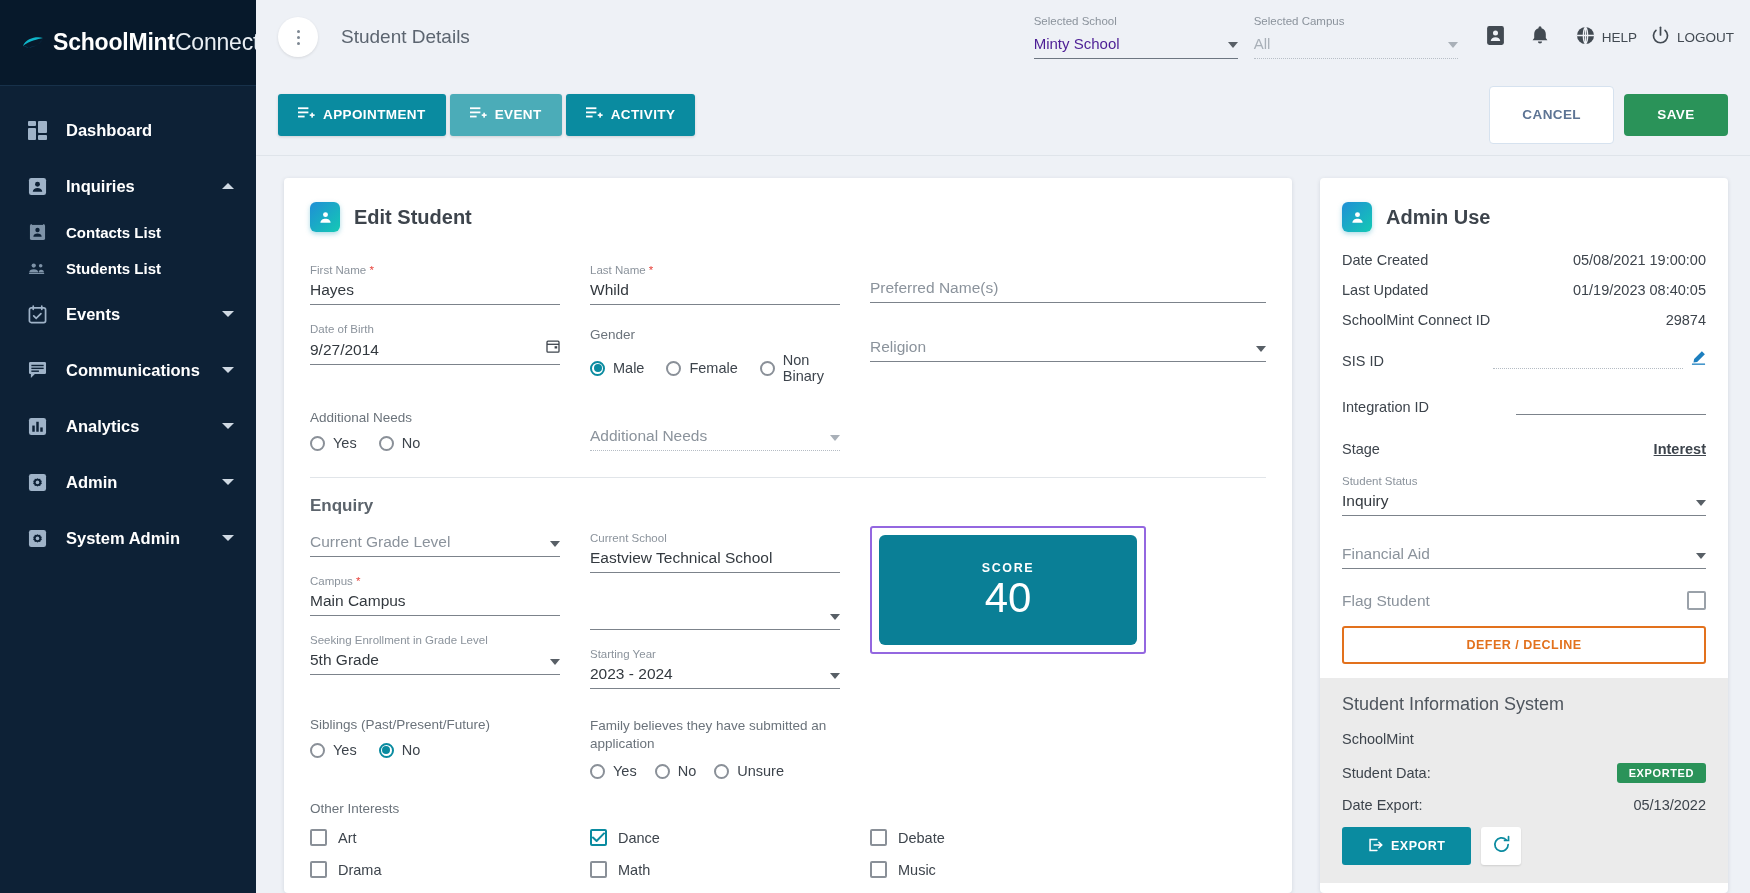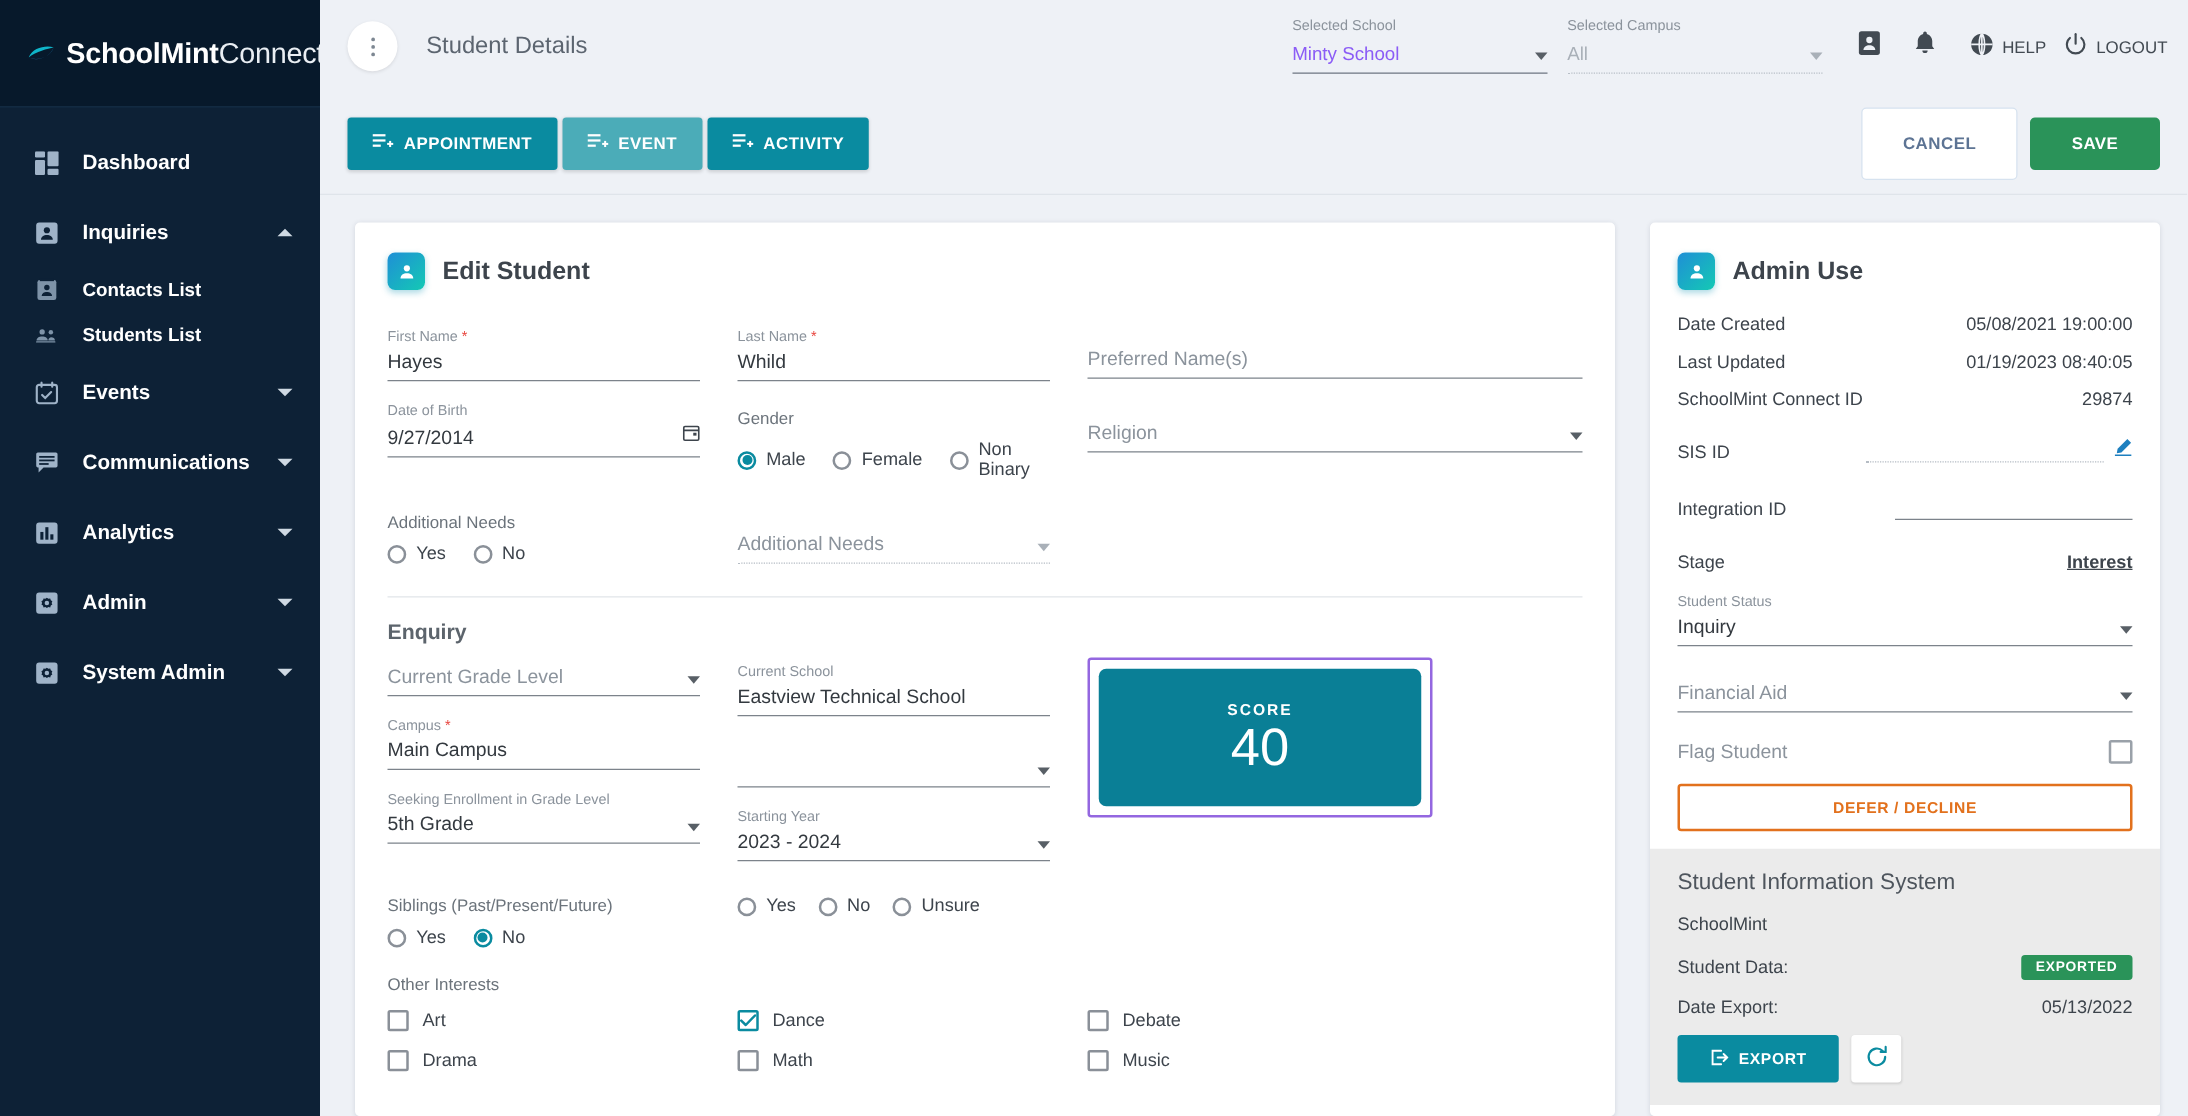--- a/index.html
+++ b/index.html
@@ -70,21 +70,21 @@
   .page-title { font-size: 19px; color: #5c6570; margin-left: 23px; white-space: nowrap; }
   .topbar-spacer { flex: 1; }
 
   .sel-field { width: 204px; margin-right: 16px; }
   .sel-field .sel-lab { font-size: 11.5px; color: #8b939c; margin-bottom: 6px; height: 14px;}
   .sel-field .sel-row {
     display: flex; align-items: flex-end; justify-content: space-between;
     padding-bottom: 6px; border-bottom: 1px solid #6d7681;
   }
   .sel-field.dotted .sel-row { border-bottom: 1px dotted #b8bfc7; }
-  .sel-val { font-size: 15px; color: #8b5cf6; }
+  .sel-val { font-size: 15px; color: #4c1d95; }
   .sel-val.ph { color: #a9b0b8; }
   .tri-down { width:0;height:0;border-left:5px solid transparent;border-right:5px solid transparent;border-top:6px solid #585f66; margin-bottom:4px;}
   .tri-down.light { border-top-color:#a9b0b8; }
 
   .top-ico { width: 44px; height: 44px; display:flex; align-items:center; justify-content:center; color:#424a52; cursor:pointer;}
   .top-act { display:flex; align-items:center; gap:7px; color:#424a52; font-size:13.5px; margin-left: 14px; cursor:pointer; white-space:nowrap;}
 
   
   .actionbar {
     height: 82px; flex: 0 0 82px; background: #eef1f6;
@@ -655,20 +655,21 @@
               </label>
               <label class="radio">
                 <span class="rdot on"></span>
                 <span class="r-lab">No</span>
               </label>
             </div>
           </div>
         </div>
         <div class="fcol c2" style="flex:0 0 320px;">
           <div class="field" style="padding-top:22px;">
+            <div class="grp-lab" style="line-height:1.35; max-width:250px;">Family believes they have submitted an application</div>
             <div class="radio-row" style="gap:18px;">
               <label class="radio">
                 <span class="rdot"></span>
                 <span class="r-lab">Yes</span>
               </label>
               <label class="radio">
                 <span class="rdot"></span>
                 <span class="r-lab">No</span>
               </label>
               <label class="radio">

